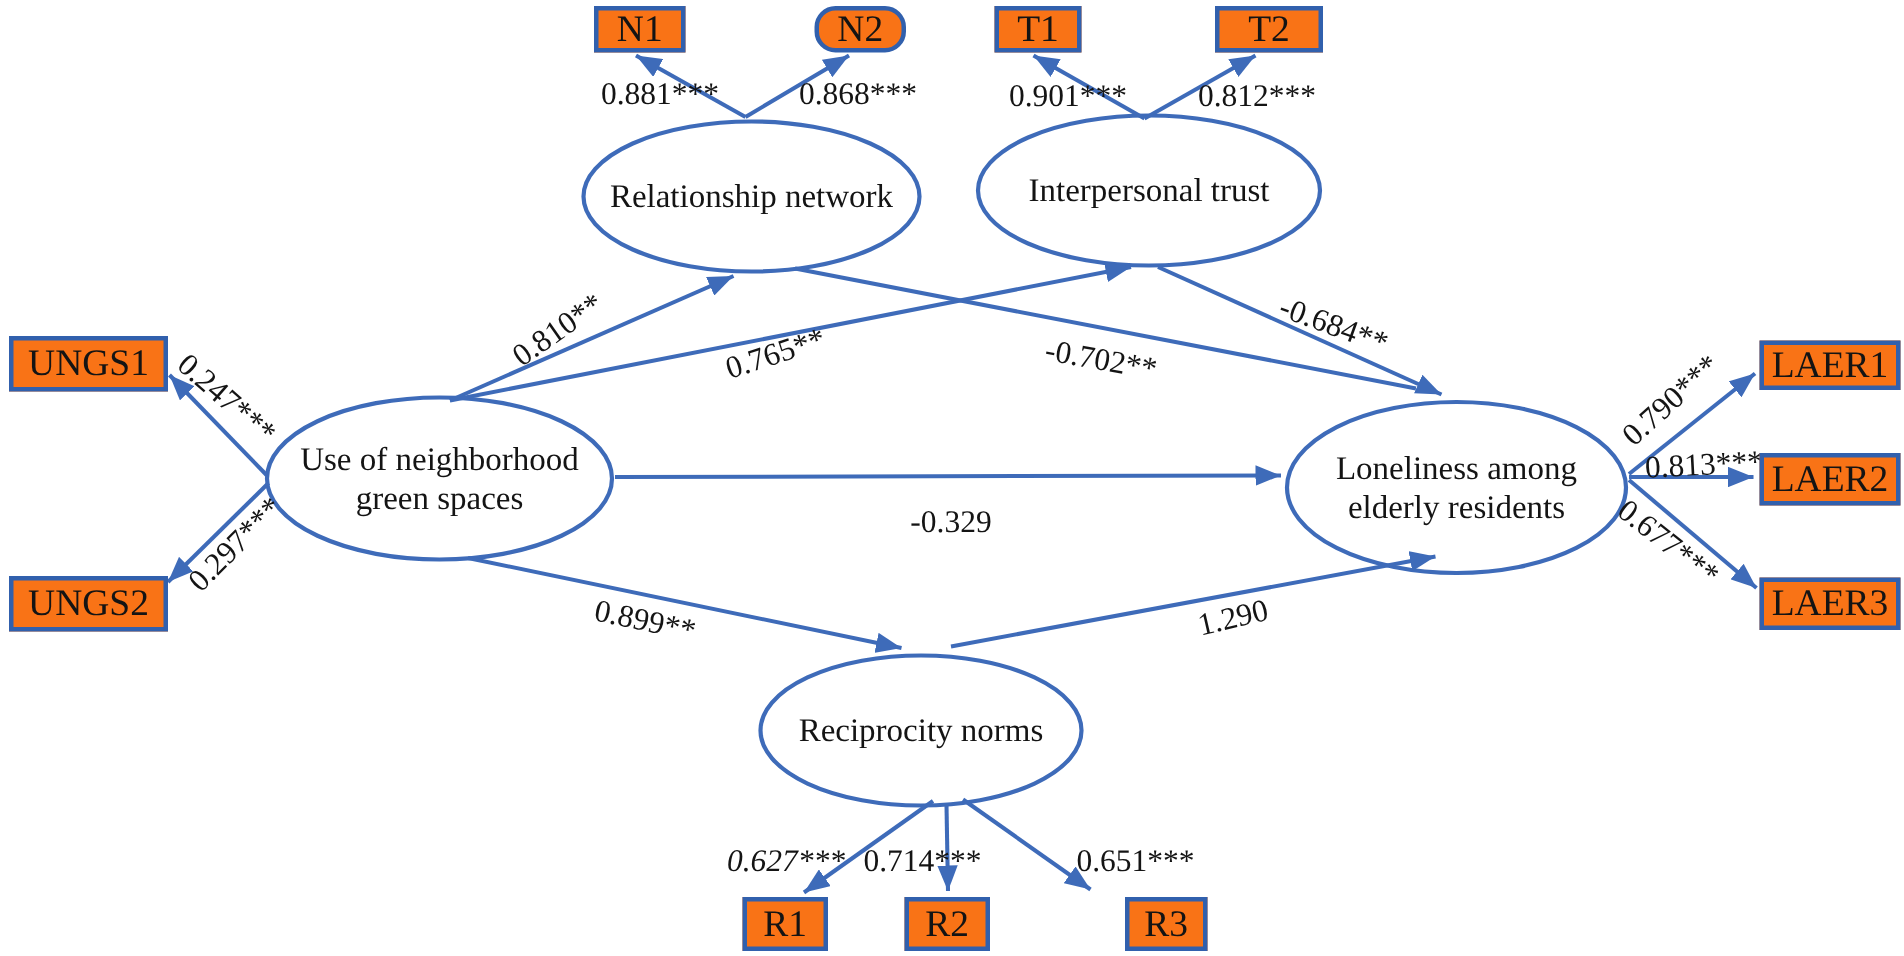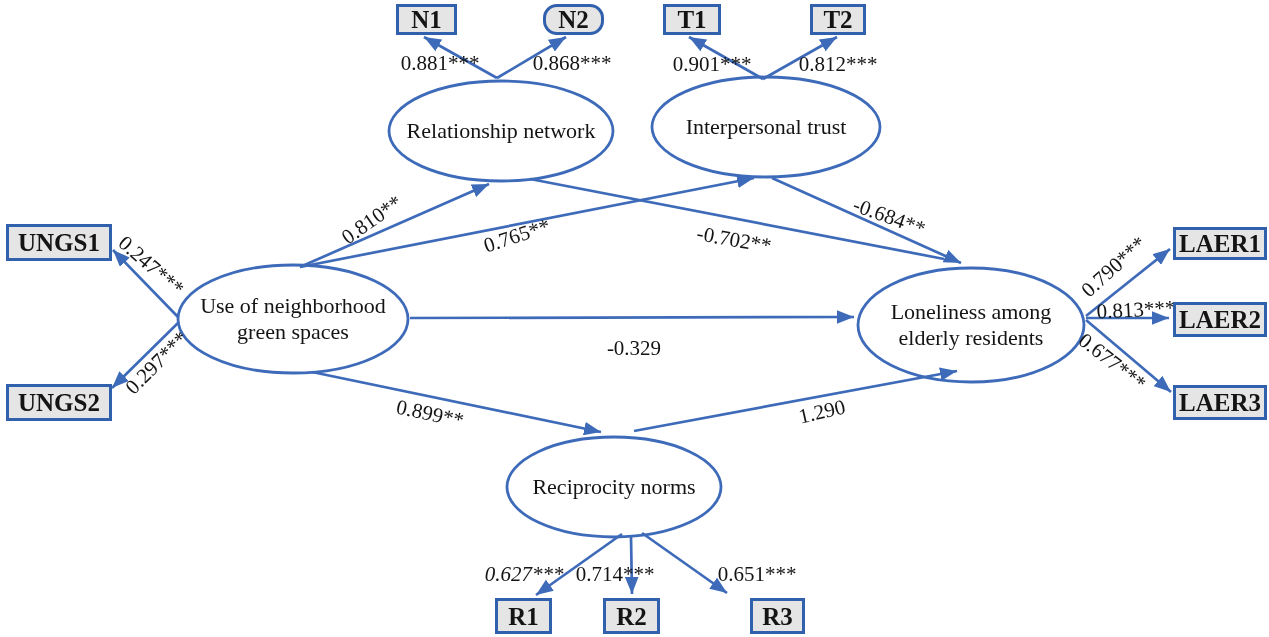--- a/index.html
+++ b/index.html
@@ -11,25 +11,24 @@
     overflow:hidden;
   }
   #edge-layer{position:absolute;left:0;top:0;}
   #node-layer{position:absolute;left:0;top:0;width:100%;height:100%;pointer-events:none;}
   .latent-ellipse{fill:#ffffff;stroke:var(--line,#3E6BB9);stroke-width:2.8;}
   .edge-line{stroke:var(--line,#3E6BB9);stroke-width:2.7;fill:none;}
   .indicator-box{
     position:absolute;
     box-sizing:border-box;
     border:3px solid var(--node-border,#3160AD);
-    background:#e5e5e5;
+    background:#f97316;
     display:flex;align-items:center;justify-content:center;
     font-size:25px;color:var(--text,#141414);
     line-height:1;
-    font-weight:bold;
   }
   .latent-label{
     position:absolute;
     display:flex;align-items:center;justify-content:center;
     text-align:center;
     white-space:pre-line;
     font-size:22px;color:var(--text,#141414);
     line-height:1.18;
   }
   .coef-label{
@@ -97,21 +96,21 @@
       <div class="coef-label" style="left: 822px; top: 412px; transform: translate(-50%, -50%) rotate(-13deg);">1.290</div>
       <div class="coef-label" style="left: 1114px; top: 267px; transform: translate(-50%, -50%) rotate(-42deg);">0.790***</div>
       <div class="coef-label" style="left: 1136px; top: 310px; transform: translate(-50%, -50%) rotate(-3deg);">0.813***</div>
       <div class="coef-label" style="left: 1112px; top: 362px; transform: translate(-50%, -50%) rotate(38deg);">0.677***</div>
       <div class="coef-label" style="left: 524px; top: 574px; transform: translate(-50%, -50%) rotate(0deg); font-style: italic;">0.627***</div>
       <div class="coef-label" style="left: 615px; top: 574px; transform: translate(-50%, -50%) rotate(0deg);">0.714***</div>
       <div class="coef-label" style="left: 757px; top: 574px; transform: translate(-50%, -50%) rotate(0deg);">0.651***</div>
       <div class="indicator-box" style="left: 396px; top: 4px; width: 61px; height: 31px;">N1</div>
       <div class="indicator-box" style="left: 543px; top: 4px; width: 61px; height: 31px; border-radius: 14px;">N2</div>
       <div class="indicator-box" style="left: 663px; top: 4px; width: 58px; height: 31px;">T1</div>
-      <div class="indicator-box" style="left: 810px; top: 4px; width: 56px; height: 31px;">T2</div>
+      <div class="indicator-box" style="left: 810px; top: 4px; width: 72px; height: 31px;">T2</div>
       <div class="indicator-box" style="left: 6px; top: 224px; width: 106px; height: 37px;">UNGS1</div>
       <div class="indicator-box" style="left: 6px; top: 384px; width: 106px; height: 37px;">UNGS2</div>
       <div class="indicator-box" style="left: 1173px; top: 227px; width: 94px; height: 33px;">LAER1</div>
       <div class="indicator-box" style="left: 1173px; top: 302px; width: 94px; height: 35px;">LAER2</div>
       <div class="indicator-box" style="left: 1173px; top: 385px; width: 94px; height: 35px;">LAER3</div>
       <div class="indicator-box" style="left: 495px; top: 598px; width: 57px; height: 36px;">R1</div>
       <div class="indicator-box" style="left: 603px; top: 598px; width: 57px; height: 36px;">R2</div>
       <div class="indicator-box" style="left: 715px; top: 598px; width: 55px; height: 36px; margin-left: 35px;">R3</div>
     </div>
 </div>

